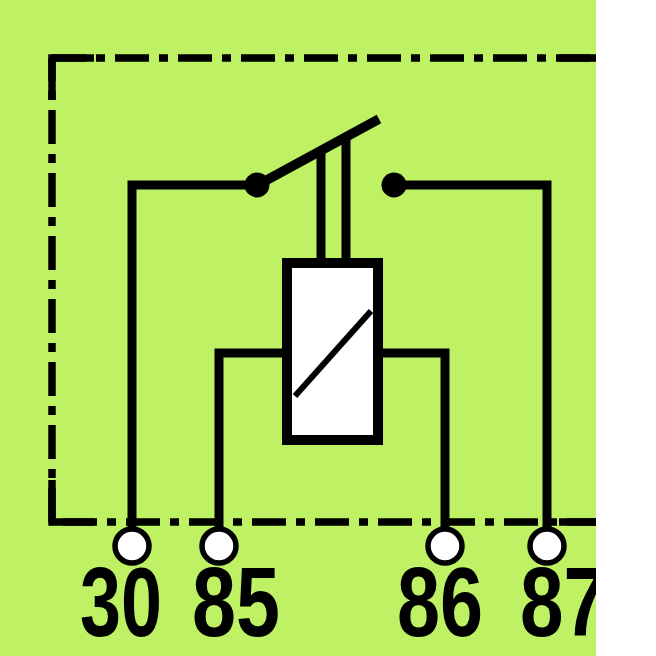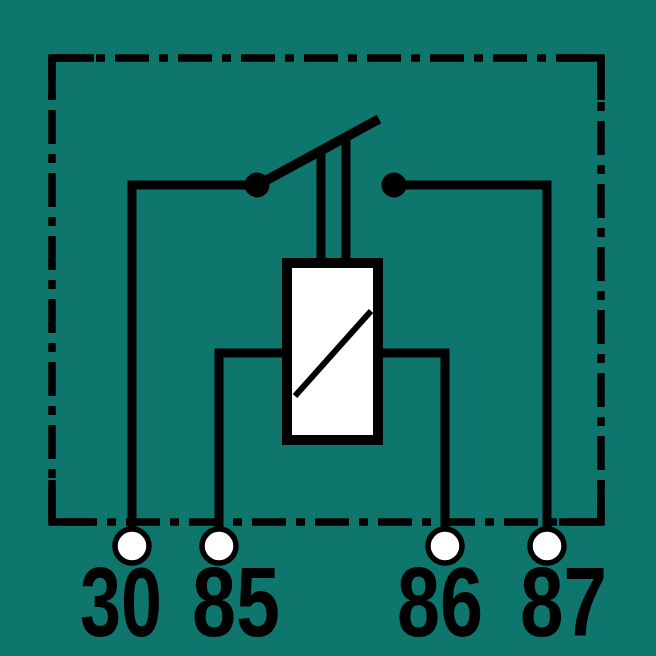--- a/index.html
+++ b/index.html
@@ -2,23 +2,23 @@
 <html><head>
 <meta charset="utf-8">
 <style>
   html, body {
     margin: 0;
     padding: 0;
     background: #ffffff;
   }
   .stage {
     position: relative;
-    width: 656px;
+    width: 596px;
     height: 656px;
-    background: #0f766e;
+    background: #bef264;
     overflow: hidden;
     font-family: "Liberation Sans", sans-serif;
   }
   svg text.pin-label {
     font-family: "Liberation Sans", sans-serif;
     font-weight: bold;
     font-size: 99px;
     fill: #000000;
   }
 </style>

